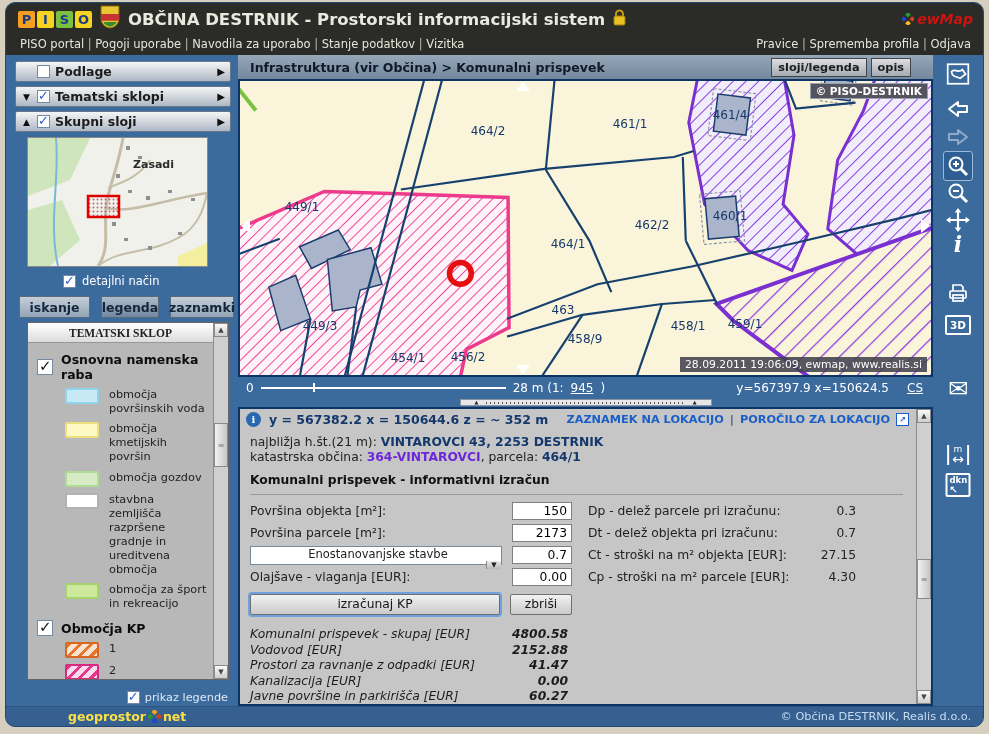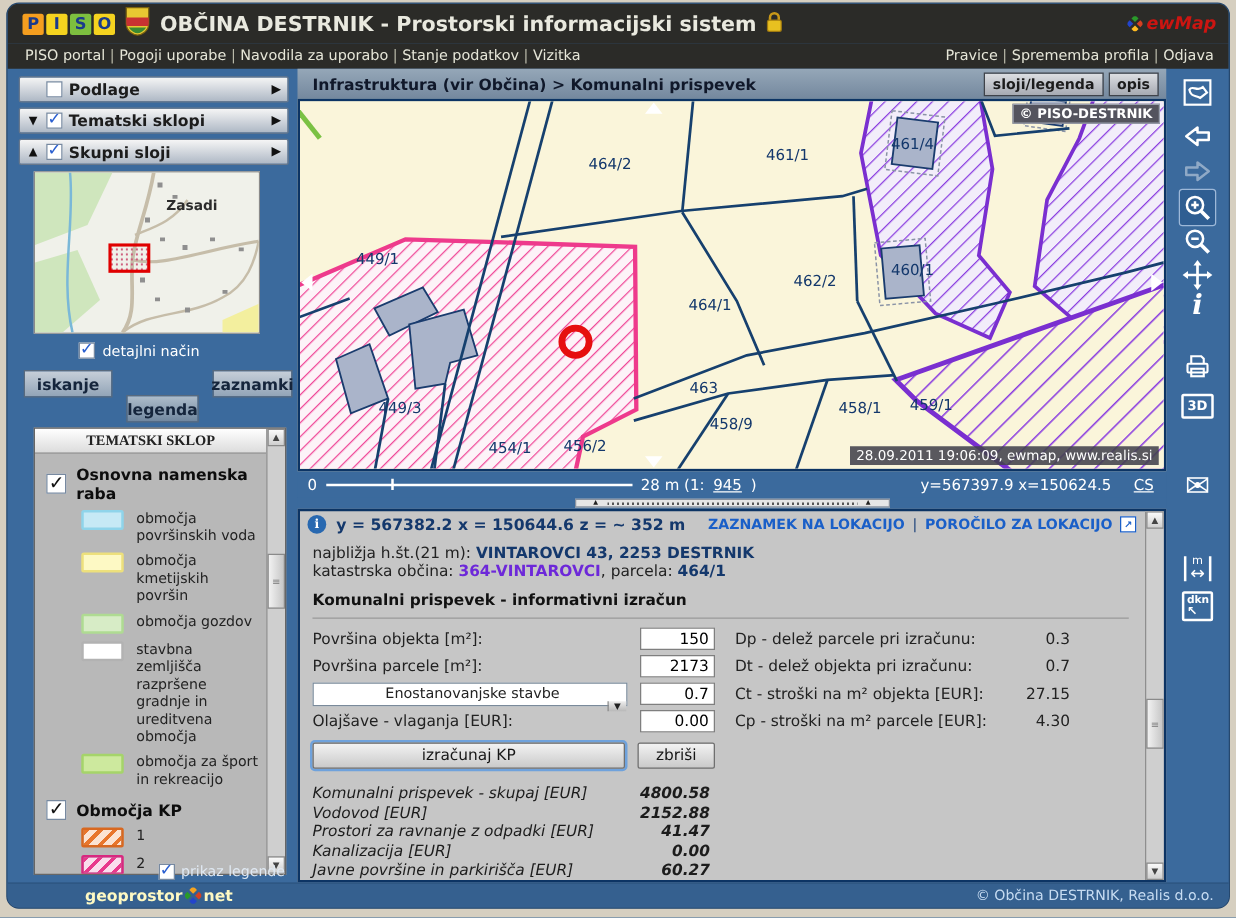--- a/index.html
+++ b/index.html
@@ -36,27 +36,27 @@
     border:1px solid #68788c; border-radius:2px; display:flex; align-items:center; gap:5px;
     padding:0 5px; font-size:12.5px; font-weight:bold; color:#1c1c1c; }
   .exp { width:11px; font-size:9px; color:#111; text-align:center; }
   .accarr { margin-left:auto; font-size:10px; color:#111; }
   .cb { width:13px; height:13px; background:#fff; border:1px solid #7789a0; position:relative; flex:0 0 auto; }
   .cb.checked::after { content:"✓"; position:absolute; left:0; top:-3px; font-size:13px; font-weight:bold; color:#2a5fd0; }
   .cbBig { width:16px; height:16px; }
   .cbBig.checked::after { content:"✓"; color:#111; font-size:15px; top:-3px; left:1px; }
   .ovmap { width:181px; height:130px; margin:5px 0 0 12px; border:1px solid #8a8a8a; background:#eef0e8; position:relative; }
   .ovlabel { position:absolute; left:105px; top:20px; font-size:11px; font-weight:bold; color:#2b2b2b; }
-  .detailrow { margin:7px 0 8px 48px; display:flex; gap:6px; color:#fff; font-size:11.5px; }
+  .detailrow { margin:7px 0 8px 48px; display:flex; gap:6px; color:#fff; font-size:11.5px; align-items:center; }
   .tabs { display:flex; margin-left:4px; gap:11px; }
   .tab { height:22px; background:linear-gradient(#c6cfd9,#92a4b7); border:1px solid #586a7e;
     font-size:12.5px; font-weight:bold; color:#15253c; display:flex; align-items:center; justify-content:center; }
   .tab.t0{width:72px} .tab.t1{width:58px} .tab.t2{width:64px}
   .tab.active { background:linear-gradient(#aebdcb,#7априори? 0); }
-  .tab.active { background:linear-gradient(#aebdcb,#71879f);margin-top:20px; }
+  .tab.active { background:linear-gradient(#aebdcb,#71879f); }
   .lpanel { margin:4px 0 0 12px; width:202px; height:358px; background:#b8b8b8; border:1px solid #666;
     position:relative; overflow:hidden; }
   .lhead { height:20px; background:linear-gradient(#ffffff,#dcdcdc); border-bottom:1px solid #979797;
     margin-right:15px; text-align:center; font-weight:bold; font-size:11.5px; color:#222; line-height:20px;font-family:Liberation Serif, serif; }
   .lgroup { display:flex; gap:8px; margin:9px 20px 4px 9px; font-weight:bold; font-size:12.5px; color:#0d0d0d; align-items:center; }
   .litem { display:flex; gap:10px; margin:6px 18px 6px 37px; font-size:11.3px; color:#222; align-items:flex-start; line-height:1.25; }
   .sw { width:34px; height:16px; border:2px solid; border-radius:2px; flex:0 0 auto; }
   .sw-voda { background:#c6e9f5; border-color:#8fd4ea; }
   .sw-kmet { background:#fdf9c4; border-color:#ede07c; }
   .sw-gozd { background:#d7ecc6; border-color:#afdb92; }
@@ -67,21 +67,21 @@
   .vscroll { position:absolute; top:0; right:0; bottom:0; width:15px; background:#cfcfcf; border-left:1px solid #8e8e8e; }
   .varrow { height:14px; background:linear-gradient(#fafafa,#cfcfcf); border:1px solid #8a8a8a;
     font-size:7px; color:#444; display:flex; align-items:center; justify-content:center; }
   .varrow.bottom { position:absolute; bottom:0; left:0; right:0; }
   .vthumb { position:absolute; left:0; right:0; background:linear-gradient(90deg,#f2f2f2,#c6c6c6);
     border:1px solid #8a8a8a; display:flex; align-items:center; justify-content:center; font-size:8px; color:#777; }
   .showleg { position:absolute; bottom:2px; right:10px; display:flex; gap:5px; align-items:center; color:#dfe8f2; font-size:11.3px; }
   
   .center { flex:1 1 auto; display:flex; flex-direction:column; min-width:0; }
   .crumb { height:24px; background:linear-gradient(#95a7b8,#74889e); display:flex; align-items:center;
-    padding:0 6px 0 12px; font-size:12.5px; font-weight:bold; color:#10182a; }
+    padding:0 22px 0 12px; font-size:12.5px; font-weight:bold; color:#10182a; }
   .crumbtxt { flex:1; white-space:nowrap; overflow:hidden; }
   .mbtn { margin-left:4px; background:linear-gradient(#dcdee2,#a6aab2); border:1px solid #3f434a;
     font-size:11.3px; padding:2px 6px; color:#1c1c1c; white-space:nowrap; }
   .map { height:298px; position:relative; background:#faf5da; border:2px solid #0c3464; border-top-width:2px; overflow:hidden; }
   .plab { position:absolute; font-size:12px; color:#14386c; transform:translate(-50%,-50%); white-space:nowrap; }
   .wmark { position:absolute; top:2px; right:3px; background:#54545e; color:#fff; font-size:10.5px; font-weight:bold;
     padding:1px 5px; border:1px solid #9aa0ae; }
   .tstamp { position:absolute; bottom:3px; right:4px; background:rgba(66,66,76,.88); color:#fff; font-size:10.8px; padding:1px 5px; }
   .ptri { position:absolute; width:0; height:0; }
   .ptri.up    { left:276px; top:1px;  border-left:7px solid transparent; border-right:7px solid transparent; border-bottom:9px solid #fff; }
@@ -149,21 +149,21 @@
     display:flex; align-items:center; justify-content:center; }
   .measure { border-left:2px solid #fff; border-right:2px solid #fff; padding:0 3px; font-size:9px;
     display:flex; flex-direction:column; align-items:center; line-height:8px; }
   .measure .arrow { font-size:14px; line-height:12px; }
   .dkn { width:25px; height:24px; border:2px solid #fff; border-radius:2px; font-size:8.5px; font-weight:bold;
     display:flex; flex-direction:column; align-items:flex-start; padding-left:2px; line-height:9px; }
   .dkn .arr2 { font-size:10px; }
   
   .footer { position:absolute; bottom:0; left:0; right:0; height:20px; background:#35608f;
     display:flex; align-items:center; border-top:1px solid #2c5480; }
-  .geo { position:absolute; left:62px; display:flex; align-items:center; gap:2px; font-weight:bold; color:#fef9c3; font-size:12.5px; }
+  .geo { position:absolute; left:62px; display:flex; align-items:center; gap:2px; font-weight:bold; color:#fde047; font-size:12.5px; }
   .copyright { margin-left:auto; padding-right:12px; color:#c7dcf2; font-size:11.3px; }
 </style>
 </head>
 <body>
 
 <div class="frame">
 
   <div class="hdr">
     <div class="piso">
       <span class="piso-box pb0">P</span>

